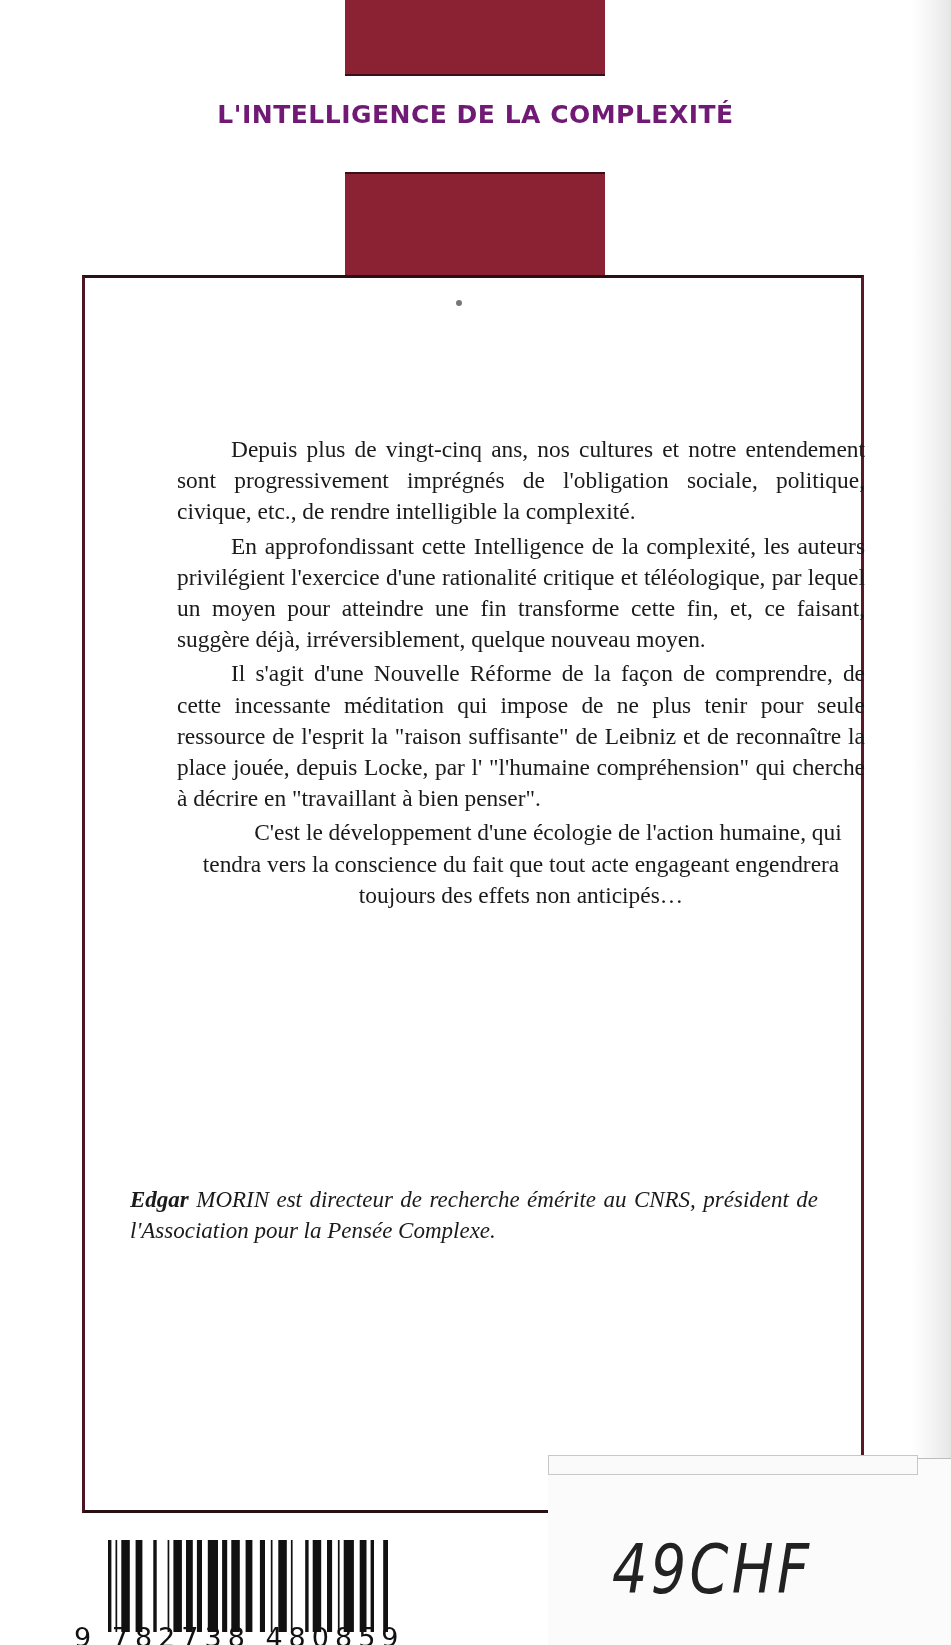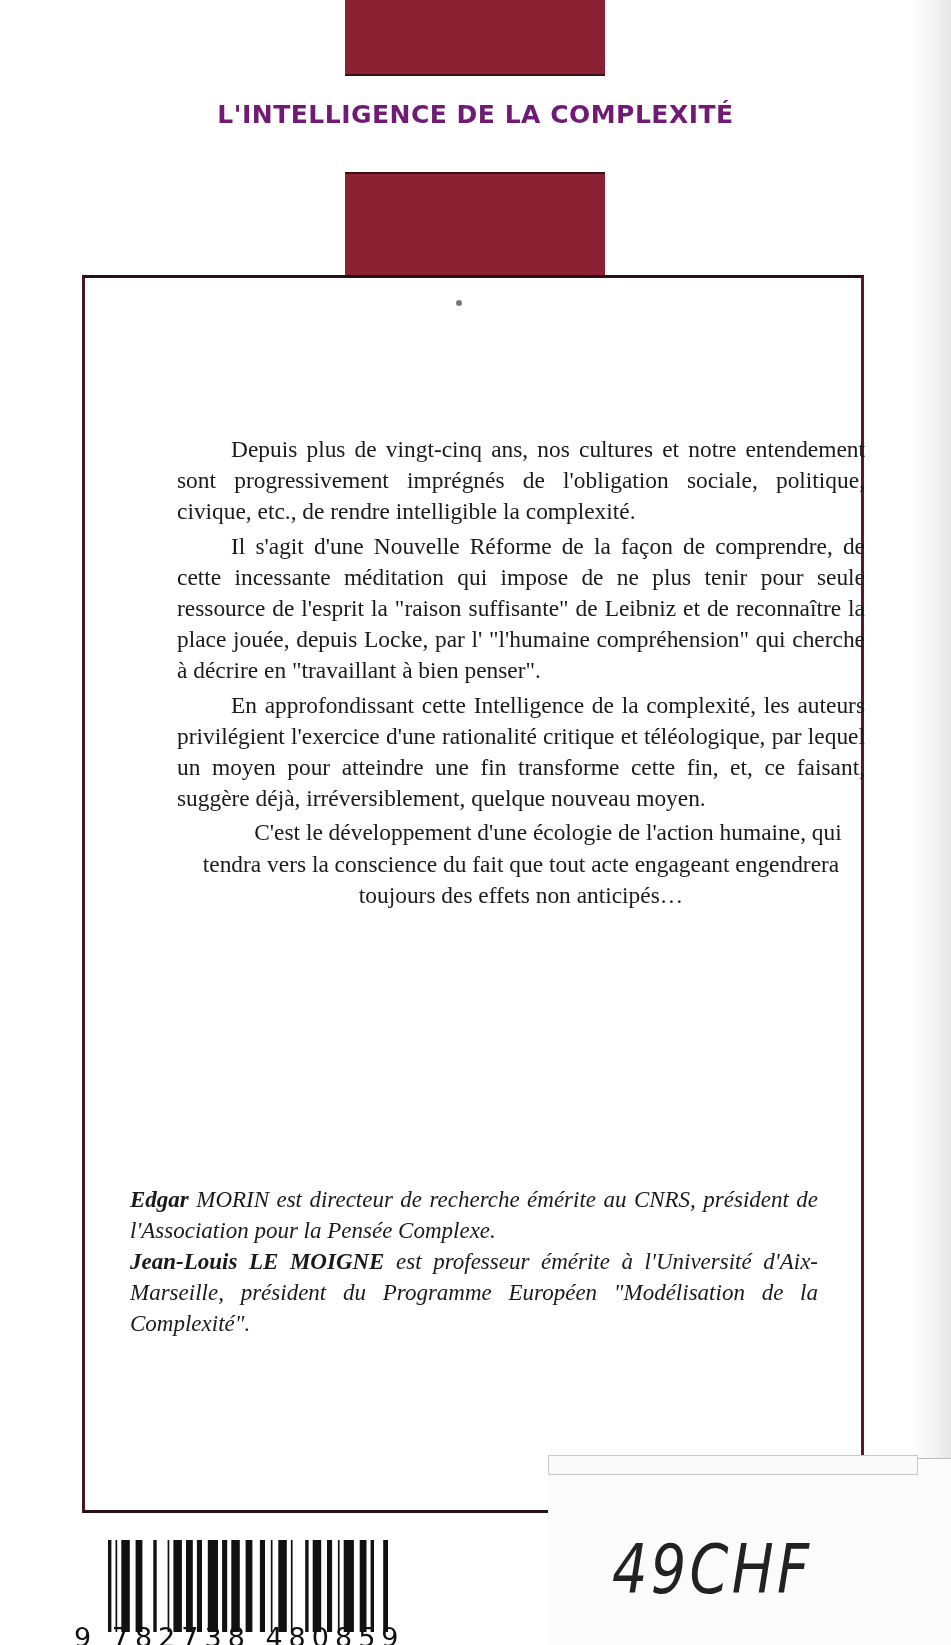--- a/index.html
+++ b/index.html
@@ -68,28 +68,27 @@
 
 <div class="red-block red-top"></div>
 <div class="title">L'INTELLIGENCE DE LA COMPLEXITÉ</div>
 <div class="red-block red-mid"></div>
 
 <div class="frame"></div>
 <div class="dot"></div>
 
 <div class="body-text">
   <p>Depuis plus de vingt-cinq ans, nos cultures et notre entendement sont progressivement imprégnés de l'obligation sociale, politique, civique, etc., de rendre intelligible la complexité.</p>
+  <p>En approfondissant cette Intelligence de la complexité, les auteurs privilégient l'exercice d'une rationalité critique et téléologique, par lequel un moyen pour atteindre une fin transforme cette fin, et, ce faisant, suggère déjà, irréversiblement, quelque nouveau moyen.</p>
   <p>Il s'agit d'une Nouvelle Réforme de la façon de comprendre, de cette incessante méditation qui impose de ne plus tenir pour seule ressource de l'esprit la "raison suffisante" de Leibniz et de reconnaître la place jouée, depuis Locke, par l' "l'humaine compréhension" qui cherche à décrire en "travaillant à bien penser".</p>
-  <p>En approfondissant cette Intelligence de la complexité, les auteurs privilégient l'exercice d'une rationalité critique et téléologique, par lequel un moyen pour atteindre une fin transforme cette fin, et, ce faisant, suggère déjà, irréversiblement, quelque nouveau moyen.</p>
   <p class="last">C'est le développement d'une écologie de l'action humaine, qui tendra vers la conscience du fait que tout acte engageant engendrera toujours des effets non anticipés…</p>
 </div>
 
 <div class="authors">
   <p><b>Edgar</b> <span class="sc">MORIN</span><span> est directeur de recherche émérite au CNRS, président de l'Association pour la Pensée Complexe.</span></p>
-  <p><b>Jean-Louis</b> <b class="sc">LE MOIGNE</b><span> est professeur émérite à l'Université d'Aix-Marseille, président du Programme Européen "Modélisation de la Complexité".</span></p>
 </div>
 
 <div class="sticker"></div>
 <div class="sticker-top"></div>
 <div class="price">49CHF</div>
 
 <svg class="barcode" viewBox="0 0 280 92" preserveAspectRatio="none">
     <rect x="0" y="0" width="3.4" height="92" fill="#111"></rect>
     <rect x="7.5" y="0" width="1.7" height="92" fill="#111"></rect>
     <rect x="13.3" y="0" width="8.5" height="92" fill="#111"></rect>

